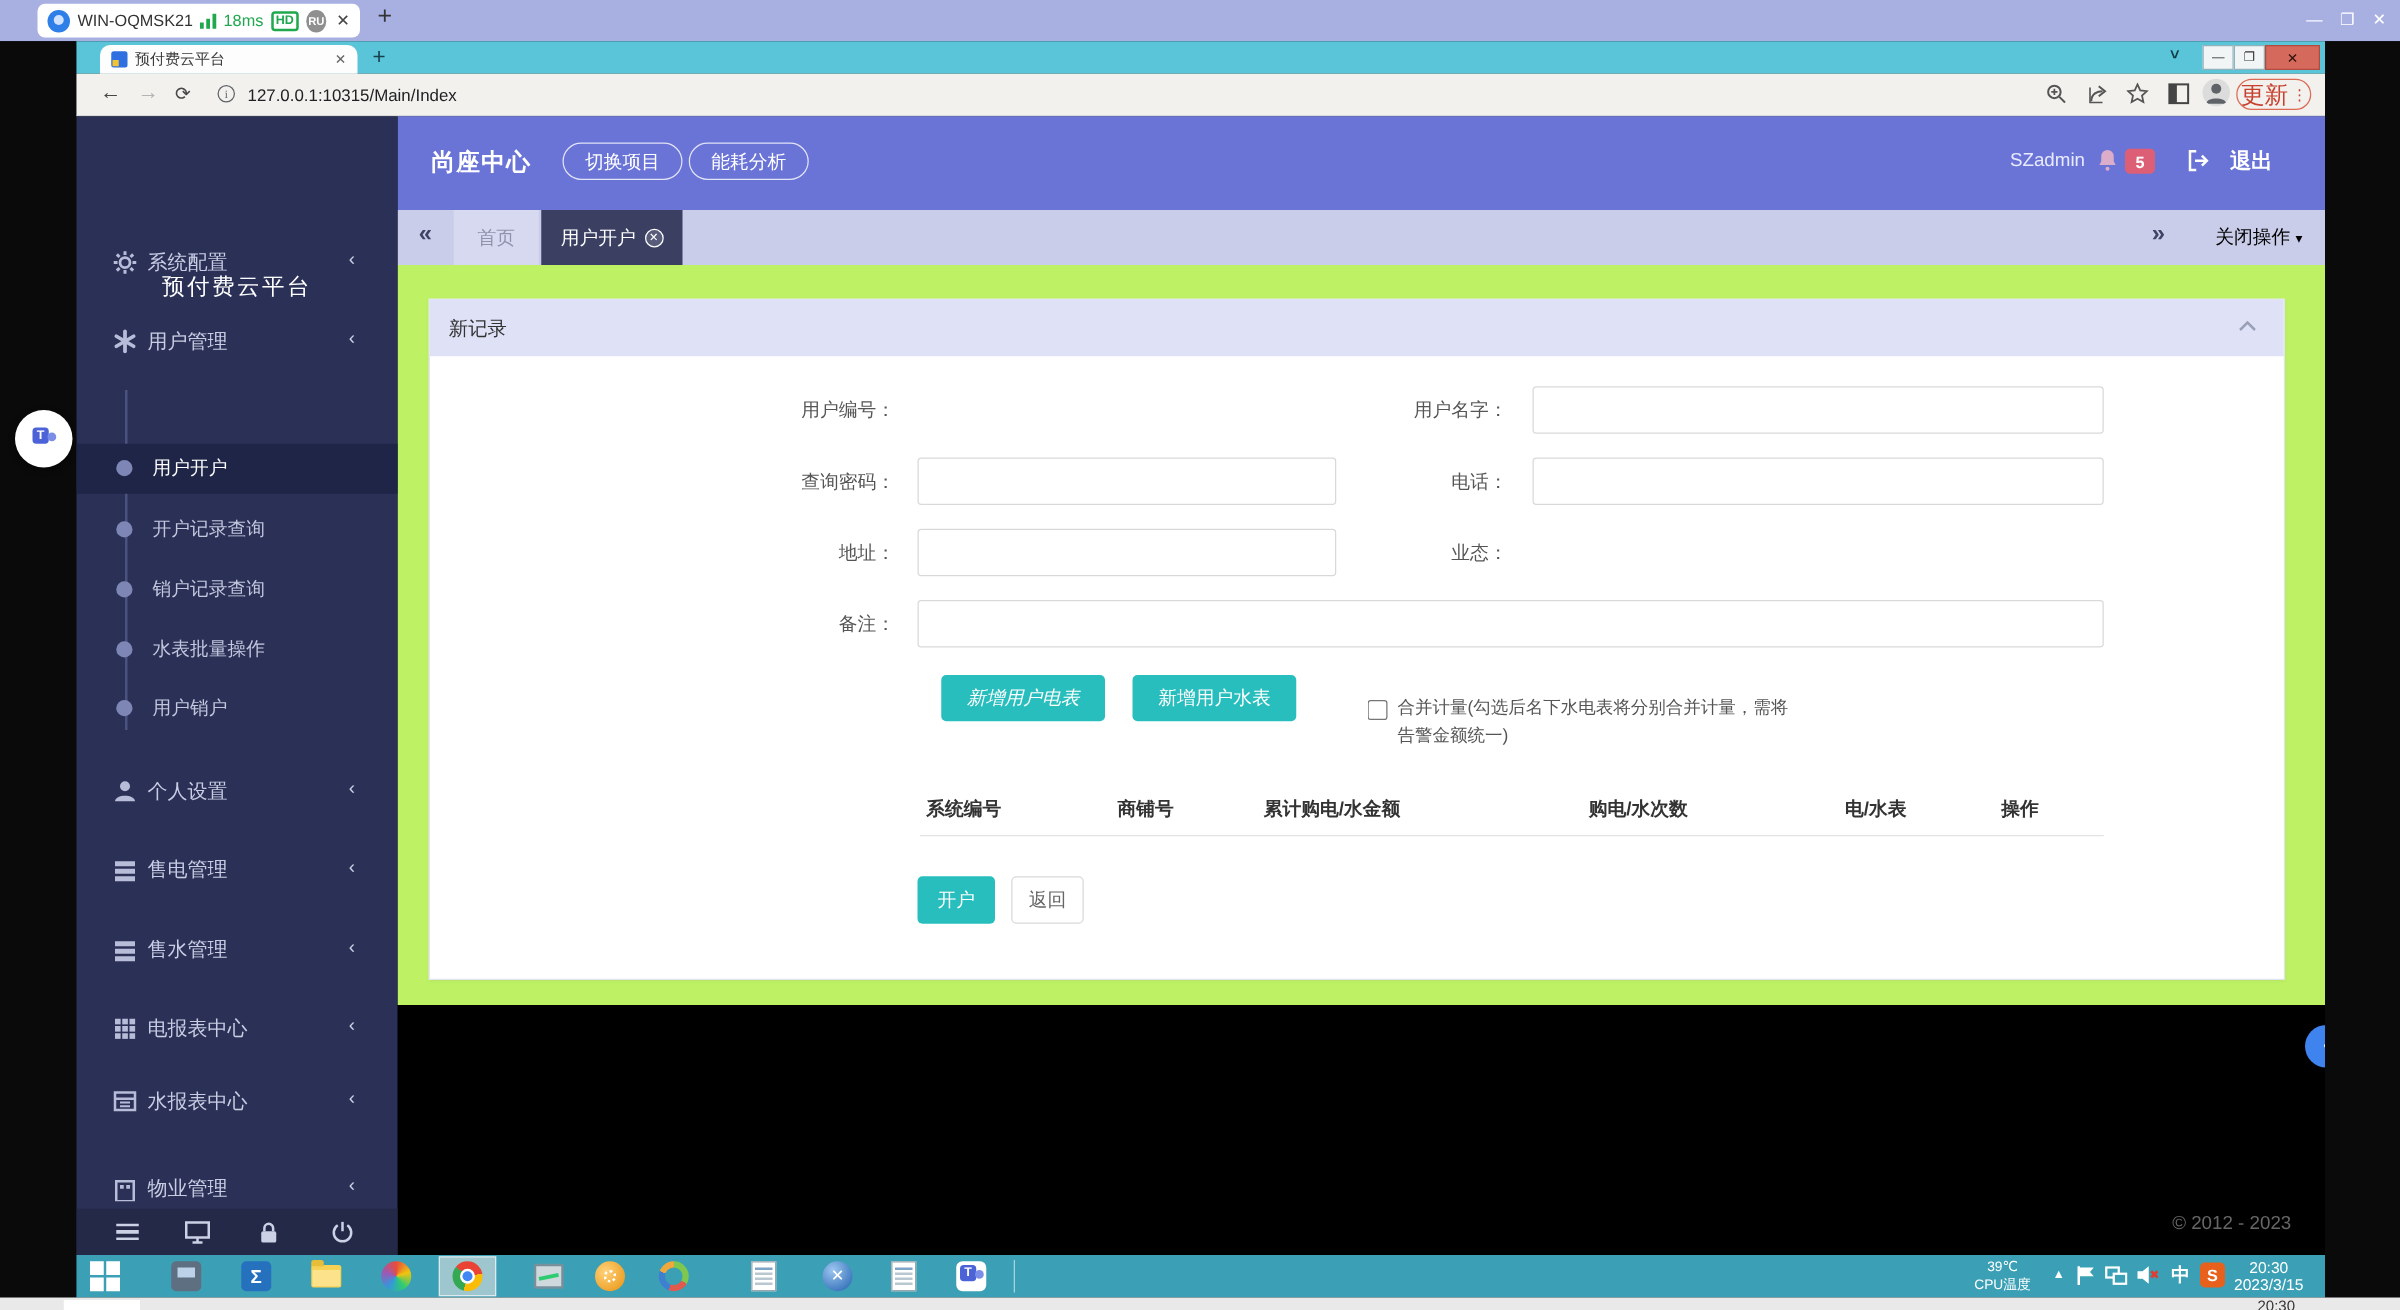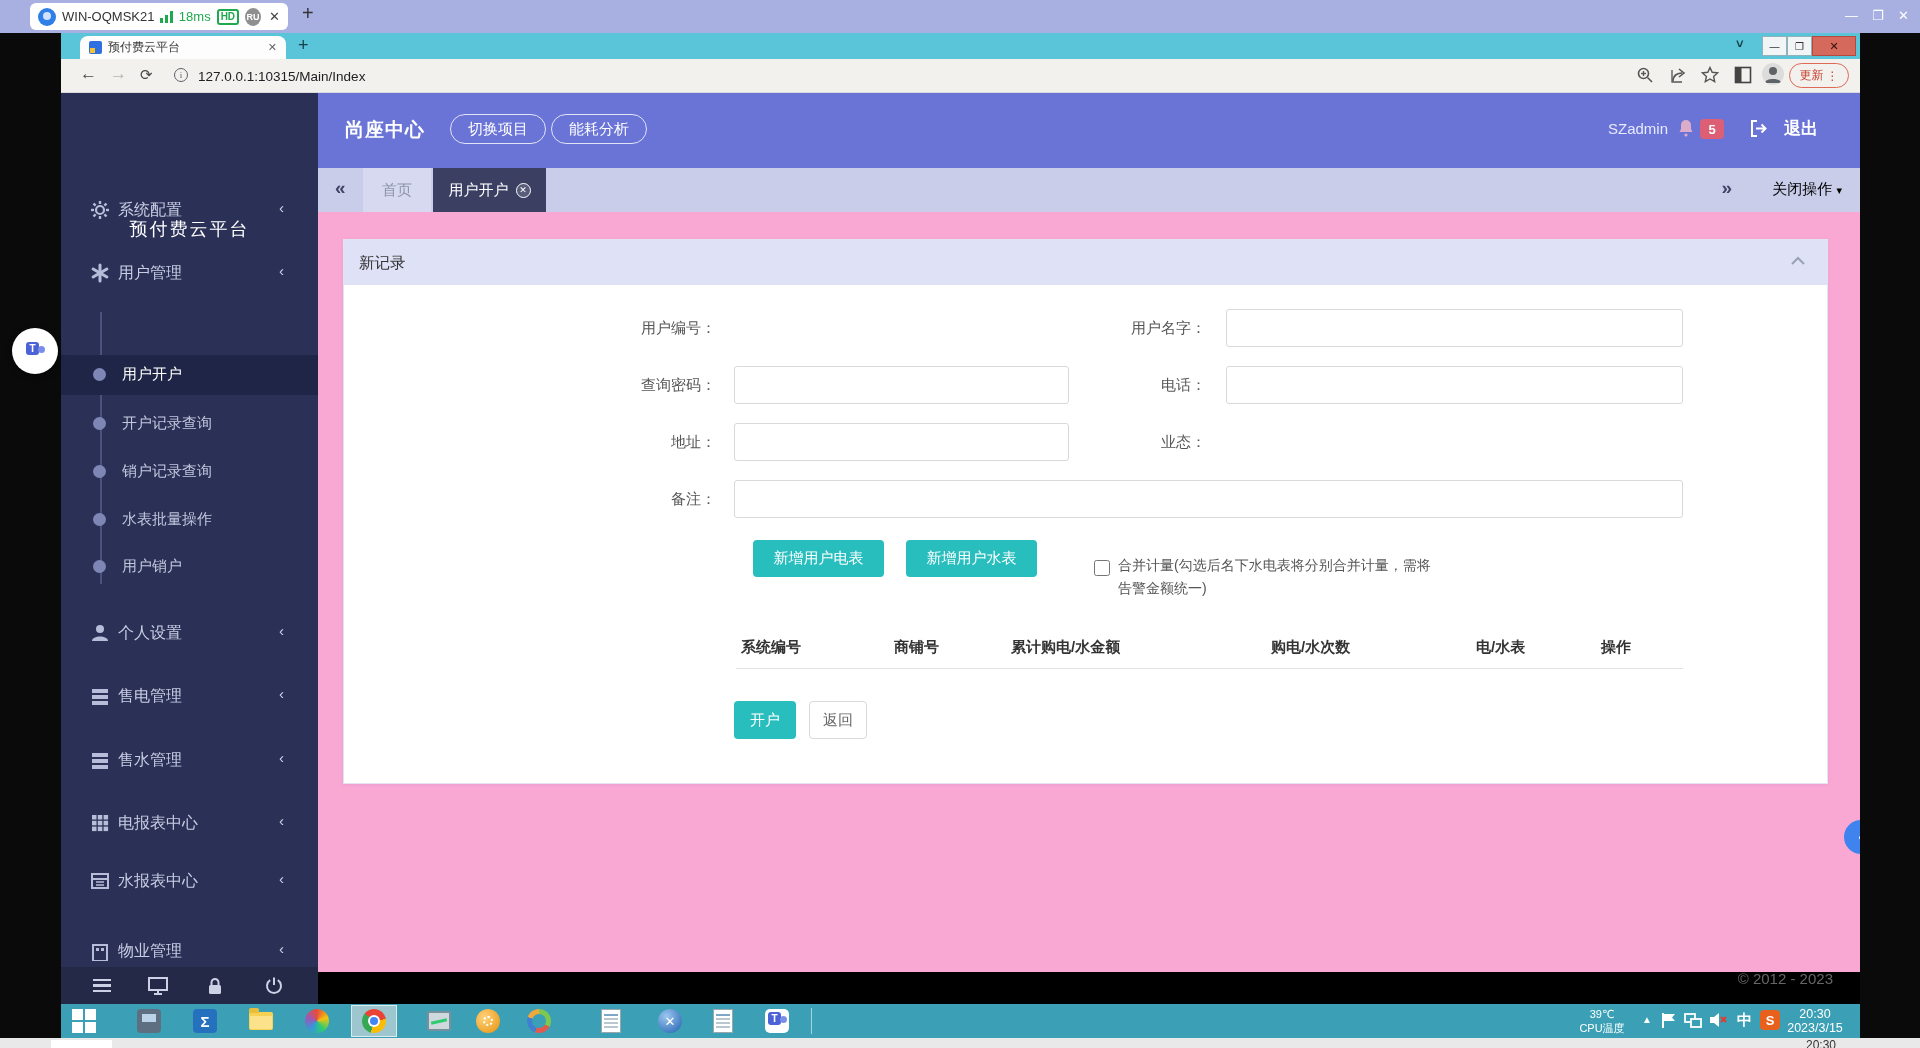--- a/index.html
+++ b/index.html
@@ -53,21 +53,21 @@
   .addr-bar{left:61px;top:59px;width:1799px;height:34px;background:#f2f1ee;border-bottom:1px solid #dadada;box-sizing:border-box;}
   .nav-ic{top:64px;font-size:17px;color:#474747;}
   .nav-back{left:80px}.nav-fwd{left:110px;color:#b3b3b3}.nav-reload{left:140px;font-size:15px;top:66px;}
   .info-ic{left:174px;top:68px;width:14px;height:14px;border:1.5px solid #5f6368;border-radius:50%;box-sizing:border-box;
            color:#5f6368;font-size:9px;display:flex;align-items:center;justify-content:center;font-family:"Liberation Serif",serif;}
   .url-text{left:198px;top:69px;font-size:13.5px;color:#202124;}
   .addr-svg{top:66px;}
   .avatar-circle{left:1762px;top:63px;width:22px;height:22px;border-radius:50%;background:#dcdcdc;overflow:hidden;}
   .update-pill{left:1789px;top:63px;width:60px;height:25px;border:1.5px solid #dd6a55;border-radius:14px;box-sizing:border-box;
                display:flex;align-items:center;justify-content:center;gap:3px;}
-  .update-txt{font-size:12px;color:#c8402e;}
+  .update-txt{font-size:19px;color:#c8402e;}
   .update-dots{font-size:12px;color:#c8402e;letter-spacing:0;}
 
   
   .sidebar{left:61px;top:93px;width:257px;height:911px;background:#2b3156;z-index:1;}
   .sb-title{position:absolute;left:0;top:124px;width:257px;text-align:center;color:#fff;font-size:18px;letter-spacing:2px;}
   .sb-item{position:absolute;left:0;width:245px;height:44px;color:#c8cde4;font-size:16px;}
   .sb-item .lbl{position:absolute;left:57px;top:11px;}
   .sb-item .icn{position:absolute;left:29px;top:11px;width:20px;height:20px;color:#b7bdd9;}
   .sb-item .chev{position:absolute;right:22px;top:10px;font-size:15px;color:#cfd3e8;}
   .sb-sub{position:absolute;left:0;width:257px;height:40px;color:#c2c7de;font-size:15px;}
@@ -98,21 +98,21 @@
   .tab-home{position:absolute;left:45px;top:0;width:68px;height:44px;background:rgba(255,255,255,.25);
             color:#8f94ad;font-size:15px;display:flex;align-items:center;justify-content:center;}
   .tab-active{position:absolute;left:115px;top:0;width:113px;height:44px;background:#3b4063;color:#fff;font-size:15px;
               display:flex;align-items:center;justify-content:center;gap:7px;}
   .tab-x{width:15px;height:15px;border:1.5px solid #fff;border-radius:50%;box-sizing:border-box;font-size:9px;line-height:12px;
          display:flex;align-items:center;justify-content:center;color:#fff;background:rgba(255,255,255,.15);}
   .ts-fwd{position:absolute;right:128px;top:9px;font-size:19px;color:#3f4466;font-weight:bold;}
   .ts-ops{position:absolute;right:18px;top:12px;font-size:15px;color:#000000;}
   .ts-ops .caret{font-size:11px;}
 
-  .content{left:318px;top:212px;width:1542px;height:760px;background:#f9a8d4;}
+  .content{left:318px;top:212px;width:1542px;height:592px;background:#bef264;}
   .panel{position:absolute;left:25px;top:27px;width:1485px;height:545px;background:#fff;
          border:1px solid #e2e4f2;box-sizing:border-box;box-shadow:0 1px 3px rgba(60,70,140,.08);}
   .panel-head{position:absolute;left:0;top:0;width:100%;height:45px;background:#dfe2f7;box-sizing:border-box;}
   .panel-title{position:absolute;left:15px;top:13px;font-size:15.5px;color:#333;}
   .panel-collapse{position:absolute;right:22px;top:16px;width:14px;height:10px;color:#9aa0b8;}
 
   .flabel{position:absolute;width:150px;text-align:right;font-size:15px;color:#555;}
   .finput{position:absolute;height:38px;border:1px solid #d9d9d9;border-radius:3px;box-sizing:border-box;background:#fff;
           font-size:15px;color:#333;padding:0 12px;font-family:inherit;outline:none;}
   .fselect{position:absolute;height:38px;border:1px solid #d9d9d9;border-radius:3px;box-sizing:border-box;background:#fff;
@@ -485,21 +485,21 @@
       <span class="flabel" style="left:712px;top:136px;">电话：</span>
       <input class="finput" style="left: 882px; top: 126px; width: 457px;">
 
       <span class="flabel" style="left:222px;top:193px;">地址：</span>
       <input class="finput" style="left: 390px; top: 183px; width: 335px;">
       <span class="flabel" style="left:712px;top:193px;">业态：</span>
 
       <span class="flabel" style="left:222px;top:250px;">备注：</span>
       <input class="finput" style="left: 390px; top: 240px; width: 949px;">
 
-      <button class="btn-teal" style="left:409px;top:300px;width:131px;height:37px;">新增用户电表</button>
+      <button class="btn-teal" style="left:409px;top:300px;width:131px;height:37px;font-style:italic;">新增用户电表</button>
       <button class="btn-teal" style="left:562px;top:300px;width:131px;height:37px;">新增用户水表</button>
       <input type="checkbox" class="merge-box" style="">
       <span class="merge-lbl"><span>合并计量(勾选后名下水电表将分别合并计量，需将</span><br><span>告警金额统一)</span></span>
 
       <span class="thead th0">系统编号</span>
       <span class="thead th1">商铺号</span>
       <span class="thead th2">累计购电/水金额</span>
       <span class="thead th3">购电/水次数</span>
       <span class="thead th4">电/水表</span>
       <span class="thead th5">操作</span>

